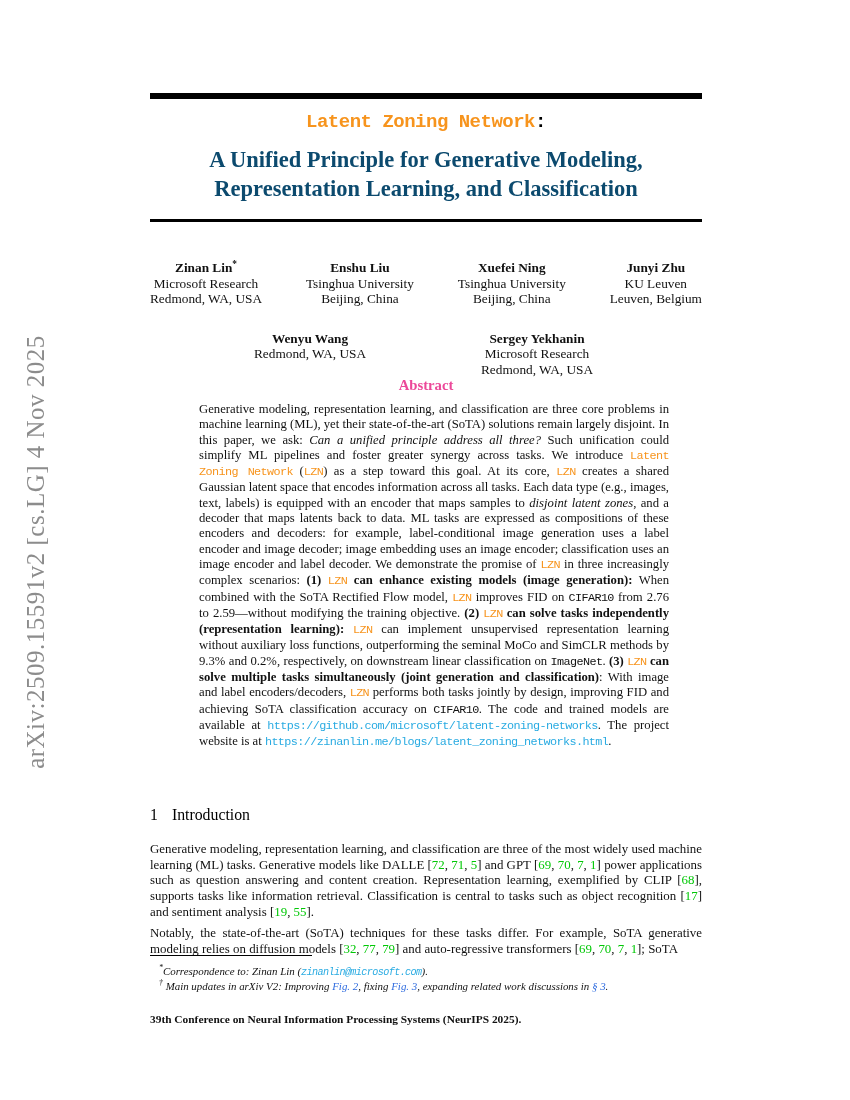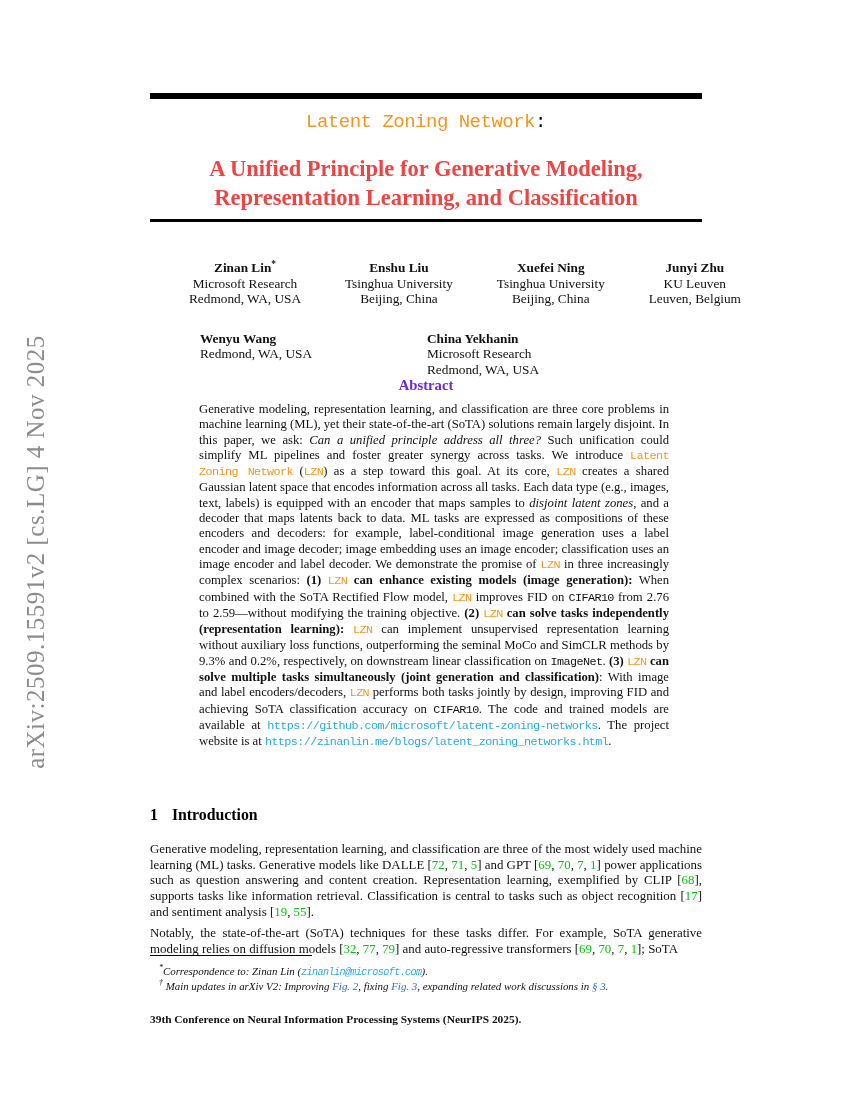--- a/index.html
+++ b/index.html
@@ -38,54 +38,54 @@
   .rule-thin {
     position: absolute; left: 150px; width: 552px;
     top: 219px; height: 2.5px; background: var(--rule_black);
   }
   .title-block {
     position: absolute; left: 150px; width: 552px; top: 111px;
     text-align: center;
   }
   .title-mono {
     font-family: "Liberation Mono", monospace;
-    font-weight: normal;
+    font-weight: bold;
     font-size: 19px;
     letter-spacing: -0.5px;
-    margin-bottom: 21px;
+    margin-bottom: 12px;
   }
   .title-mono .main { color: var(--accent_orange); }
   .title-mono .colon { color: #000; }
   .title-serif {
     font-weight: bold;
     font-size: 22.5px;
     line-height: 29px;
-    color: #ef4444;
+    color: #0c4a6e;
   }
   .authors-row1 {
     position: absolute; left: 150px; width: 552px; top: 257px;
-    display: flex; justify-content: space-between; margin-left: 39px;
+    display: flex; justify-content: space-between;
   }
   .author { text-align: center; font-size: 13.3px; line-height: 15.3px; }
   .author .author-name { font-weight: bold; }
   .author sup { font-size: 0.7em; vertical-align: super; }
-  .author-w { position: absolute; text-align: left; font-size: 13.3px; line-height: 15.3px; }
+  .author-w { position: absolute; text-align: center; font-size: 13.3px; line-height: 15.3px; }
   .author-w .author-name { font-weight: bold; }
   .abstract-heading {
     position: absolute; left: 150px; width: 552px; top: 377px;
-    text-align: center; font-weight: bold; font-size: 14.7px; color: #6d28d9;
+    text-align: center; font-weight: bold; font-size: 14.7px; color: #ec4899;
   }
   .abstract-body {
     position: absolute; left: 199px; width: 470px; top: 402px;
     font-size: 12.7px; line-height: 15.3px;
     text-align: justify;
   }
   .section-heading {
     position: absolute; left: 150px; width: 552px; top: 806px;
-    font-weight: bold; font-size: 15.8px; color: #000;
+    font-weight: normal; font-size: 15.8px; color: #000;
   }
   .section-heading .sec-num { margin-right: 14px; }
   .body-para {
     position: absolute; left: 150px; width: 552px;
     font-size: 12.9px; line-height: 15.7px;
     text-align: justify;
   }
   .para1 { top: 842px; }
   .para2 { top: 926px; }
   .fn-rule {
@@ -158,21 +158,21 @@
       <div>KU Leuven</div>
       <div>Leuven, Belgium</div>
     </div>
   </div>
 
   <div class="author-w" style="left:200px; top:331px; width:220px;">
     <div class="author-name">Wenyu Wang</div>
     <div>Redmond, WA, USA</div>
   </div>
   <div class="author-w" style="left:427px; top:331px; width:220px;">
-    <div class="author-name">China Yekhanin</div>
+    <div class="author-name">Sergey Yekhanin</div>
     <div>Microsoft Research</div>
     <div>Redmond, WA, USA</div>
   </div>
 
   <div class="abstract-heading">Abstract</div>
 
   <div class="abstract-body"><span class="s-p">Generative modeling, representation learning, and classification are three core problems in machine learning (ML), yet their state-of-the-art (SoTA) solutions remain largely disjoint. In this paper, we ask: </span><span class="s-i">Can a unified principle address all three?</span><span class="s-p"> Such unification could simplify ML pipelines and foster greater synergy across tasks. We introduce </span><span class="s-mo">Latent Zoning Network</span><span class="s-p"> (</span><span class="s-mo">LZN</span><span class="s-p">) as a step toward this goal. At its core, </span><span class="s-mo">LZN</span><span class="s-p"> creates a shared Gaussian latent space that encodes information across all tasks. Each data type (e.g., images, text, labels) is equipped with an encoder that maps samples to </span><span class="s-i">disjoint latent zones</span><span class="s-p">, and a decoder that maps latents back to data. ML tasks are expressed as compositions of these encoders and decoders: for example, label-conditional image generation uses a label encoder and image decoder; image embedding uses an image encoder; classification uses an image encoder and label decoder. We demonstrate the promise of </span><span class="s-mo">LZN</span><span class="s-p"> in three increasingly complex scenarios: </span><span class="s-b">(1) </span><span class="s-mo">LZN</span><span class="s-b"> can enhance existing models (image generation):</span><span class="s-p"> When combined with the SoTA Rectified Flow model, </span><span class="s-mo">LZN</span><span class="s-p"> improves FID on </span><span class="s-m">CIFAR10</span><span class="s-p"> from 2.76 to 2.59—without modifying the training objective. </span><span class="s-b">(2) </span><span class="s-mo">LZN</span><span class="s-b"> can solve tasks independently (representation learning):</span><span class="s-p"> </span><span class="s-mo">LZN</span><span class="s-p"> can implement unsupervised representation learning without auxiliary loss functions, outperforming the seminal MoCo and SimCLR methods by 9.3% and 0.2%, respectively, on downstream linear classification on </span><span class="s-m">ImageNet</span><span class="s-p">. </span><span class="s-b">(3) </span><span class="s-mo">LZN</span><span class="s-b"> can solve multiple tasks simultaneously (joint generation and classification)</span><span class="s-p">: With image and label encoders/decoders, </span><span class="s-mo">LZN</span><span class="s-p"> performs both tasks jointly by design, improving FID and achieving SoTA classification accuracy on </span><span class="s-m">CIFAR10</span><span class="s-p">. The code and trained models are available at </span><span class="s-link">https://github.com/microsoft/latent-zoning-networks</span><span class="s-p">. The project website is at </span><span class="s-link">https://zinanlin.me/blogs/latent_zoning_networks.html</span><span class="s-p">.</span></div>
 
   <div class="section-heading">
     <span class="sec-num">1</span><span>Introduction</span>

